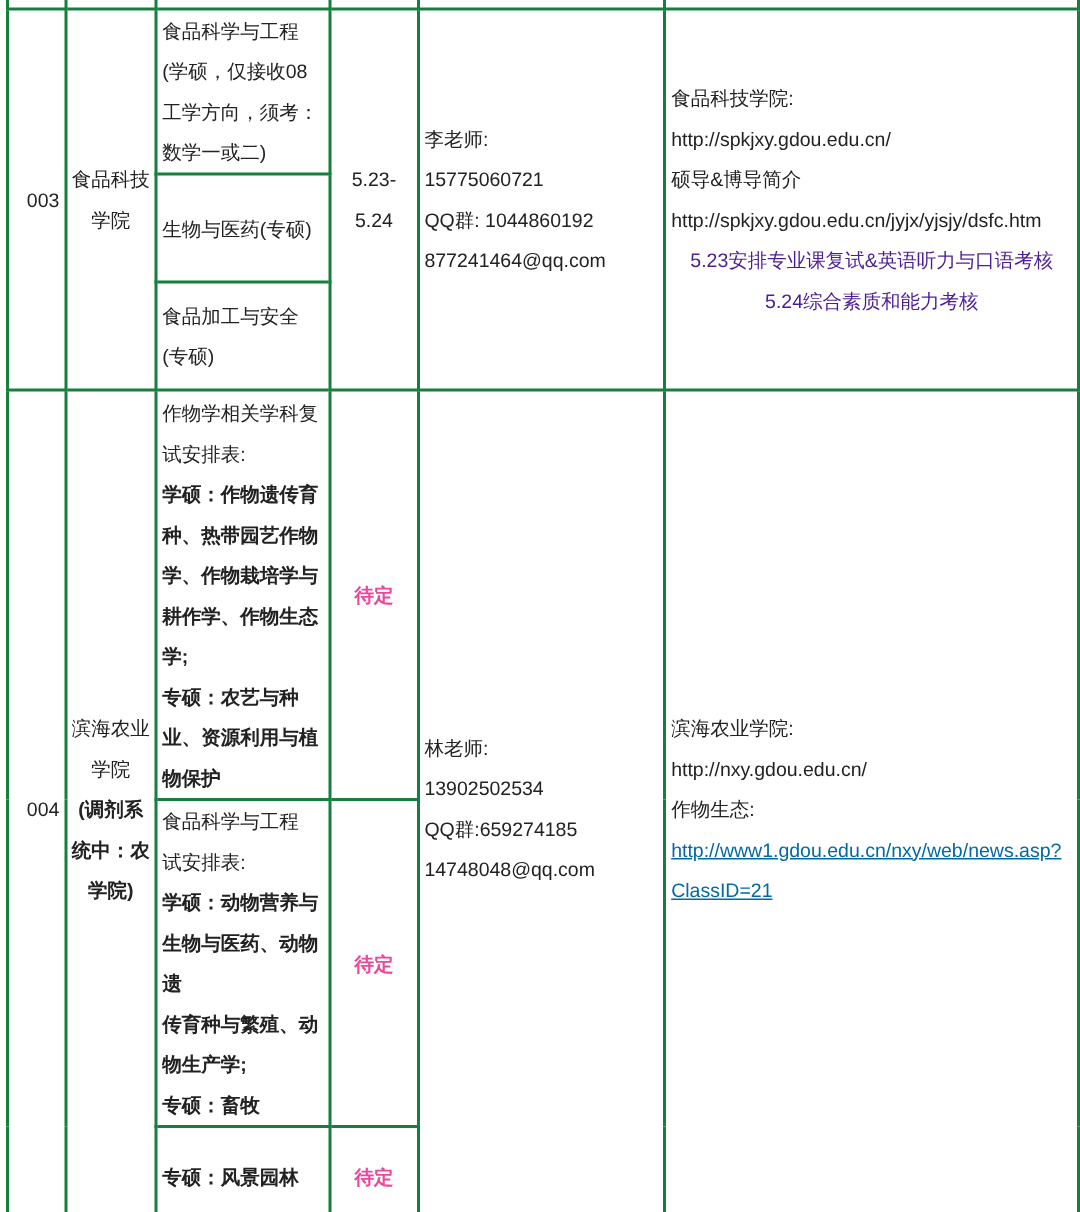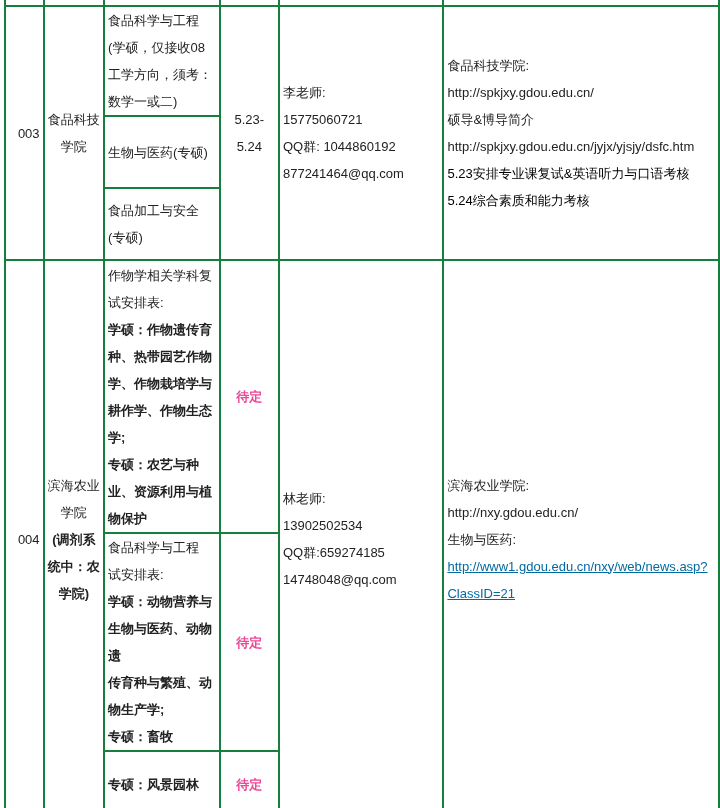--- a/index.html
+++ b/index.html
@@ -20,21 +20,21 @@
     word-break: break-all;
   }
   .c-num { width: 31px; text-align: right; }
   .c-college { width: 53px; text-align: center; }
   .c-major { width: 109px; text-align: left; }
   .c-date { width: 52px; text-align: center; }
   .c-contact { width: 159px; text-align: left; border-radius: 18px; }
   .c-site { width: 272px; text-align: left; }
   .bold { font-weight: bold; }
   .red { color: #ec4899; font-weight: bold; }
-  .blue { color: #000000; }
+  .blue { color: #4c1d95; text-align: center; }
   .link { color: #0369a1; text-decoration: underline; }
   .line { display: block; }
   .topstub td { height: 5px; line-height: 5px; padding: 0; }
 </style>
 </head>
 <body>
 
 <table class="tbl">
   <colgroup>
     <col style="width:37px">
@@ -122,21 +122,21 @@
     <td class="c-date red" style="height:271px">待定</td>
     <td class="c-contact" rowspan="3">
       <span class="line">林老师:</span>
       <span class="line">13902502534</span>
       <span class="line">QQ群:659274185</span>
       <span class="line">14748048@qq.com</span>
     </td>
     <td class="c-site" rowspan="3">
       <span class="line">滨海农业学院:</span>
       <span class="line">http://nxy.gdou.edu.cn/</span>
-      <span class="line">生物与医药:</span>
+      <span class="line">作物生态:</span>
       <a class="line link">http://www1.gdou.edu.cn/nxy/web/news.asp?</a>
       <a class="line link">ClassID=21</a>
     </td>
   </tr>
   <tr>
     <td class="c-major" style="height:190px">
       <span class="line">食品科学与工程</span>
       <span class="line">试安排表:</span>
       <span class="line bold">学硕：动物营养与</span>
       <span class="line bold">生物与医药、动物遗</span>

